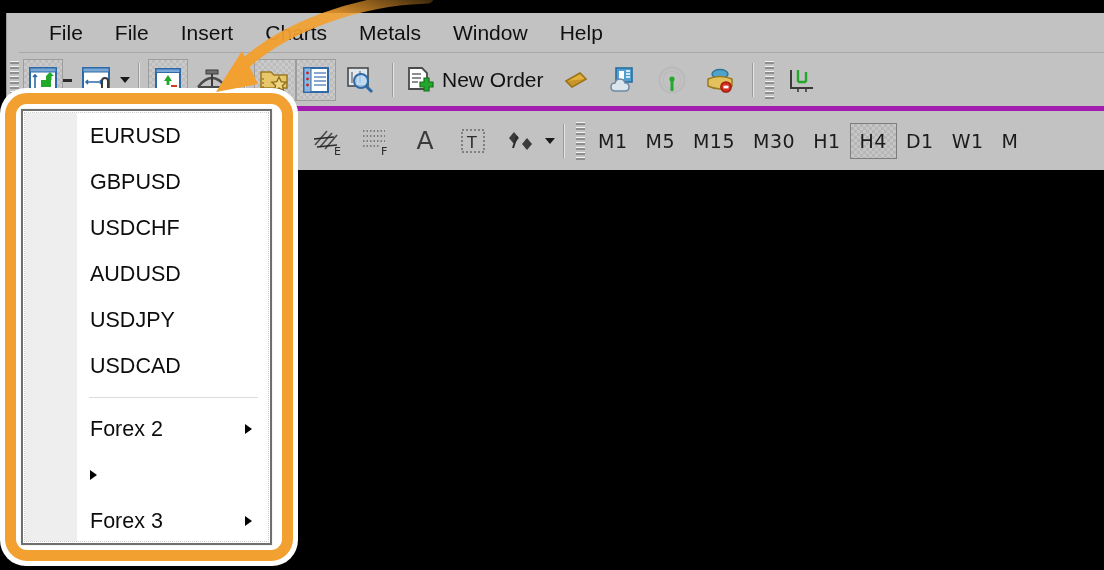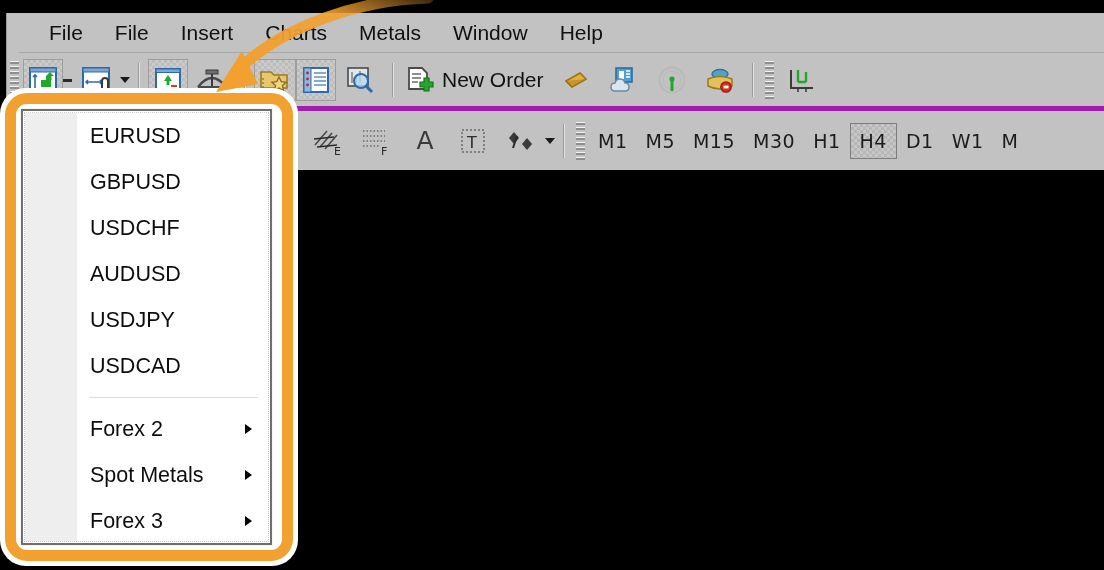--- a/index.html
+++ b/index.html
@@ -489,21 +489,20 @@
         <span class="dd-label">USDCAD</span>
       </div>
 
       <div class="dd-sep"></div>
 
       <div class="dd-item">
         <span class="dd-label">Forex 2</span>
         <span class="submenu-arrow"></span>
       </div>
       <div class="dd-item">
-        <span class="dd-label">Spot Metals</span>
         <span class="submenu-arrow"></span>
       </div>
       <div class="dd-item">
         <span class="dd-label">Forex 3</span>
         <span class="submenu-arrow"></span>
       </div>
     </div>
   </div>
 
   <svg class="annot-arrow" viewBox="0 0 250 115">

